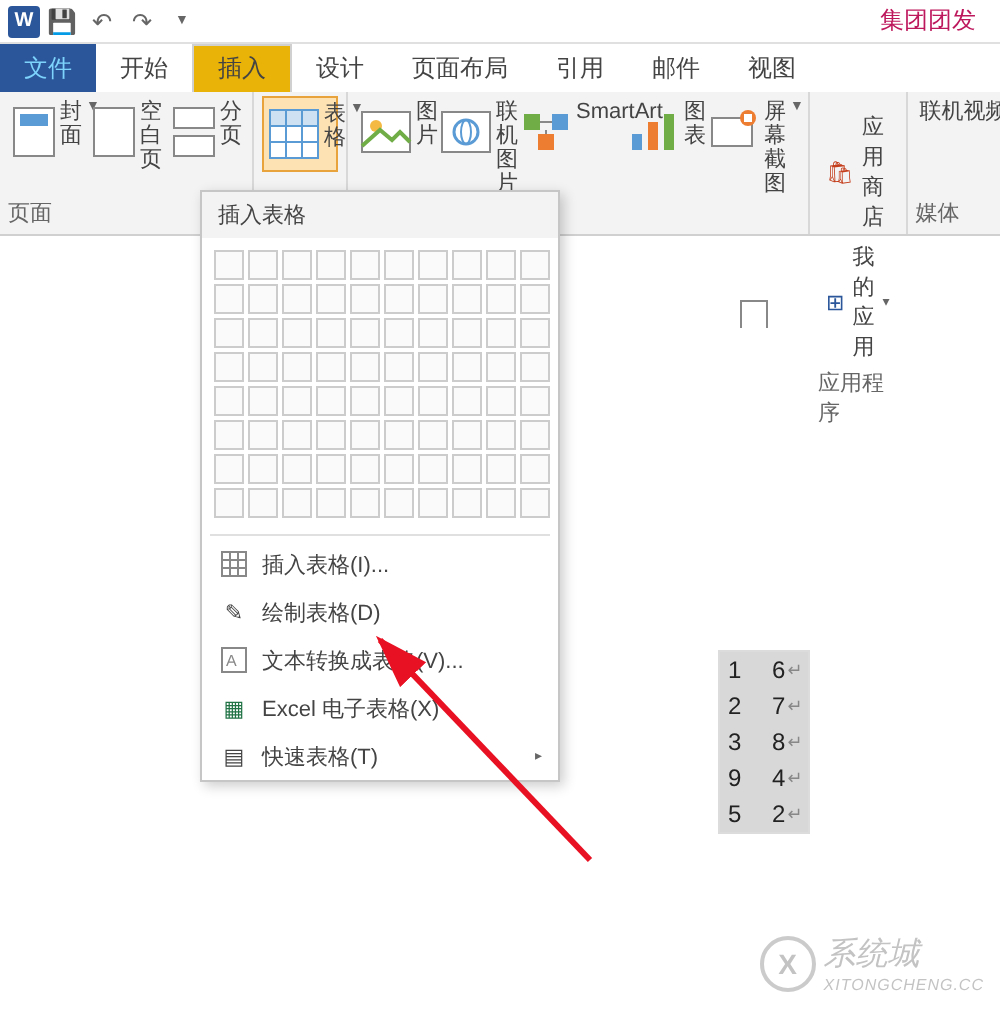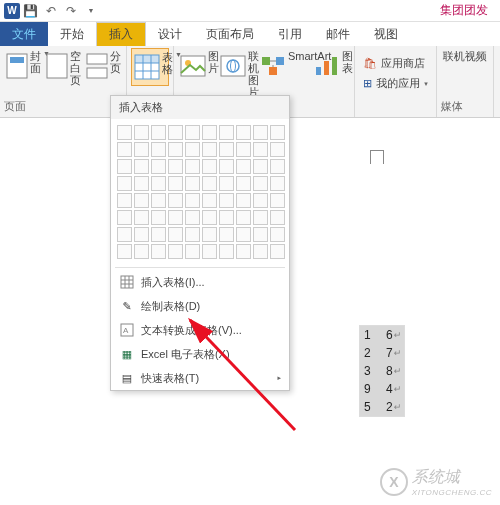--- a/index.html
+++ b/index.html
@@ -21,21 +21,21 @@
     .ribbon-group-items { display: flex; flex: 1; align-items: flex-start; gap: 2px; }
     .ribbon-group-label { text-align: left; font-size: 11px; color: #666; padding: 1px 0; }
     .ribbon-btn-lg { width: 38px; display: flex; padding: 2px; cursor: pointer; gap: 2px; }
     .ribbon-btn-lg.active { background: #fde2b3; border: 1px solid #e8a33d; }
     .ribbon-btn-lg .icon-box { width: 32px; height: 32px; display: flex; align-items: center; justify-content: center; }
     .ribbon-btn-lg .label { font-size: 11px; color: #444; text-align: center; line-height: 1.1; }
     .ribbon-btn-sm { display: flex; align-items: center; gap: 4px; padding: 2px 4px; cursor: pointer; font-size: 11px; color: #444; }
     .ribbon-stack { display: flex; flex-direction: column; gap: 1px; }
     .dropdown-arrow { font-size: 7px; color: #666; }
     
-    .table-menu { position: absolute; left: 110px; top: 95px; width: 180px; background: #fff; border: 1px solid #c6c6c6; box-shadow: 2px 2px 6px rgba(0,0,0,0.2); z-index: 100; }
+    .table-menu { position: absolute; left: 100px; top: 95px; width: 180px; background: #fff; border: 1px solid #c6c6c6; box-shadow: 2px 2px 6px rgba(0,0,0,0.2); z-index: 100; }
     .table-menu-title { padding: 4px 8px; font-size: 11px; color: #444; background: #f3f3f3; }
     .table-grid { padding: 6px; display: grid; grid-template-columns: repeat(10, 15px); grid-template-rows: repeat(8, 15px); gap: 2px; }
     .table-grid-cell { width: 15px; height: 15px; border: 1px solid #ccc; background: #fafafa; }
     .table-menu-sep { height: 1px; background: #e0e0e0; margin: 2px 4px; }
     .table-menu-item { display: flex; align-items: center; gap: 6px; padding: 4px 8px; font-size: 11px; color: #444; cursor: pointer; }
     .table-menu-item .mi-icon { width: 16px; height: 16px; display: flex; align-items: center; justify-content: center; }
     
     .doc-area { position: absolute; left: 370px; top: 150px; }
     .ruler-corner { position: absolute; left: 0; top: 0; width: 14px; height: 14px; border-top: 1px solid #888; border-left: 1px solid #888; border-right: 1px solid #888; }
     
@@ -165,36 +165,48 @@
       <div class="ribbon-btn-lg">
         <div class="icon-box">
             <svg width="26" height="22" viewBox="0 0 26 22">
               <rect x="2" y="12" width="5" height="8" fill="#5b9bd5"></rect>
               <rect x="10" y="6" width="5" height="14" fill="#ed7d31"></rect>
               <rect x="18" y="2" width="5" height="18" fill="#70ad47"></rect>
             </svg>
           </div>
         <div class="label">图表</div>
       </div>
+      <div class="ribbon-btn-lg" style="width:48px">
+        <div class="icon-box">
+            <svg width="26" height="22" viewBox="0 0 26 22">
+              <rect x="2" y="4" width="20" height="14" fill="#fff" stroke="#888"></rect>
+              <circle cx="20" cy="4" r="4" fill="#ed7d31"></circle>
+              <rect x="18" y="2" width="4" height="4" fill="#fff"></rect>
+            </svg>
+          </div>
+        <div class="label">屏幕截图</div>
+        <span class="dropdown-arrow">▼</span>
+      </div>
     </div>
     <div class="ribbon-group-label"></div>
   </div>
 
   <div class="ribbon-group">
     <div class="ribbon-stack" style="padding-top:6px">
       <div class="ribbon-btn-sm">
         <span style="color:#c43e1c">🛍</span>
         <span>应用商店</span>
       </div>
       <div class="ribbon-btn-sm">
         <span style="color:#2b579a">⊞</span>
         <span>我的应用</span>
         <span class="dropdown-arrow">▾</span>
       </div>
     </div>
+    <div class="ribbon-group-label">应用程序</div>
   </div>
 
   <div class="ribbon-group">
     <div class="ribbon-group-items">
       <div class="ribbon-btn-lg" style="width:48px">
 
         <div class="label">联机视频</div>
       </div>
     </div>
     <div class="ribbon-group-label">媒体</div>

